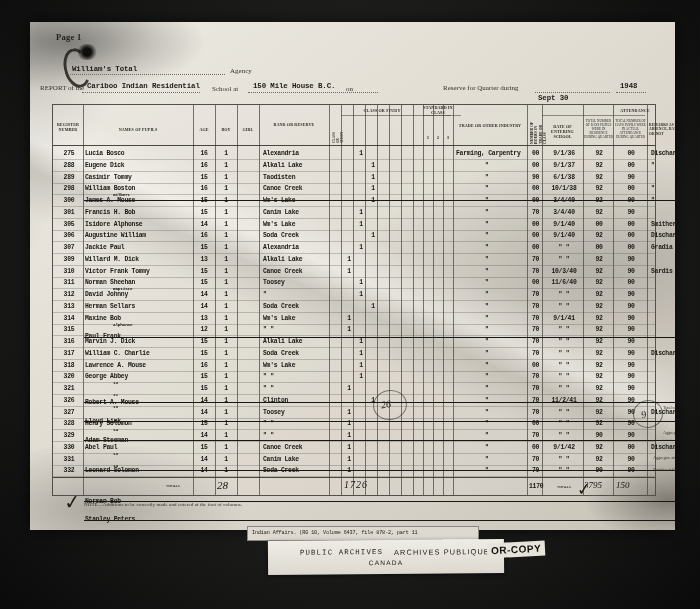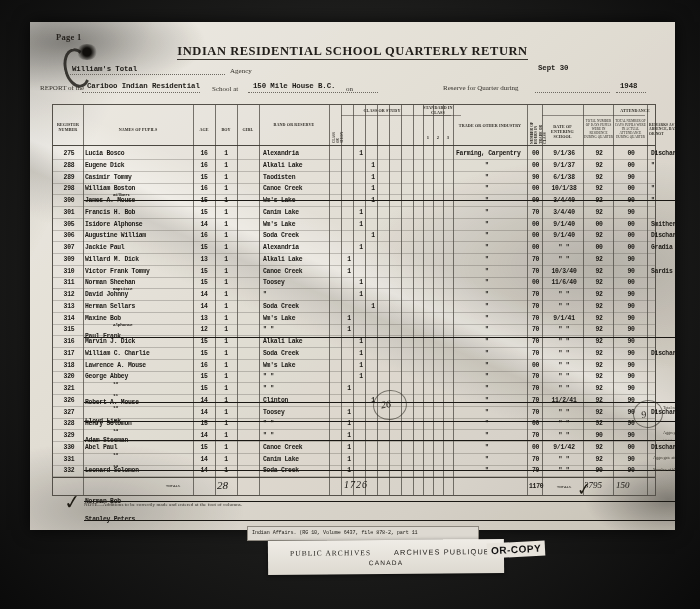--- a/index.html
+++ b/index.html
@@ -153,22 +153,22 @@
     font-family:"Liberation Mono", monospace; font-size:5.1px;
     color:#23211c; letter-spacing:-.1px; white-space:nowrap;
   }
   #arch-strip{
     position:absolute; left:268px; top:540px; width:236px; height:34px;
     background:linear-gradient(#efece6, #ddd9d0);
     transform:rotate(-.5deg);
     box-shadow:0 1px 4px rgba(0,0,0,.5);
   }
   #arch-strip .pa{
-    position:absolute; left:22px; top:8px;
-    font-family:Liberation Serif, serif; font-size:7.4px;
+    position:absolute; left:32px; top:8px;
+    font-family:Liberation Mono, monospace; font-size:7.4px;
     letter-spacing:1.1px; color:#201e1a;
   }
   #arch-strip .ap{
     position:absolute; left:126px; top:8px;
     font-family:"Liberation Sans", sans-serif; font-size:7.4px;
     letter-spacing:1.1px; color:#201e1a;
   }
   #arch-strip .ca{
     position:absolute; left:0; right:0; top:19px; text-align:center;
     font-family:"Liberation Sans", sans-serif; font-size:6.6px;
@@ -199,36 +199,35 @@
 <div id="scan-backdrop"></div>
 
 <div id="sheet">
   <div class="paper-inner">
 
     <div class="clip"></div>
     <div class="blot" style="left:46px;top:22px;width:22px;height:16px;"></div>
 
     <div class="page-label">Page 1</div>
 
-    <div class="big-title"><span>INDIAN RESIDENTIAL SCHOOL QUARTERLY RETURN</span></div>
 
     <div class="hdr-line typed" style="left:42px;top:43px;">William's Total</div>
     <div class="rule" style="left:40px;top:52px;width:155px;"></div>
     <div class="hdr-line printed" style="left:200px;top:45px;">Agency</div>
 
     <div class="hdr-line printed" style="left:10px;top:62px;">REPORT of the</div>
     <div class="hdr-line typed" style="left:57px;top:60px;">Cariboo Indian Residential</div>
     <div class="rule" style="left:52px;top:70px;width:118px;"></div>
     <div class="hdr-line printed" style="left:182px;top:63px;">School at</div>
     <div class="hdr-line typed" style="left:223px;top:60px;">150 Mile House B.C.</div>
     <div class="hdr-line printed" style="left:316px;top:63px;">on</div>
     <div class="rule" style="left:218px;top:70px;width:130px;"></div>
 
     <div class="hdr-line printed" style="left:413px;top:62px;">Reserve for Quarter during</div>
-    <div class="hdr-line typed" style="left:508px;top:42px;">Sept 30</div>
+    <div class="hdr-line typed" style="left:508px;top:72px;">Sept 30</div>
     <div class="rule" style="left:505px;top:70px;width:75px;"></div>
     <div class="hdr-line typed" style="left:590px;top:60px;">1948</div>
     <div class="rule" style="left:586px;top:70px;width:30px;"></div>
 
     <div id="table">
 
       <div class="vline" style="left:30px;"></div>
       <div class="vline" style="left:140px;"></div>
       <div class="vline" style="left:162px;"></div>
       <div class="vline" style="left:184px;"></div>

